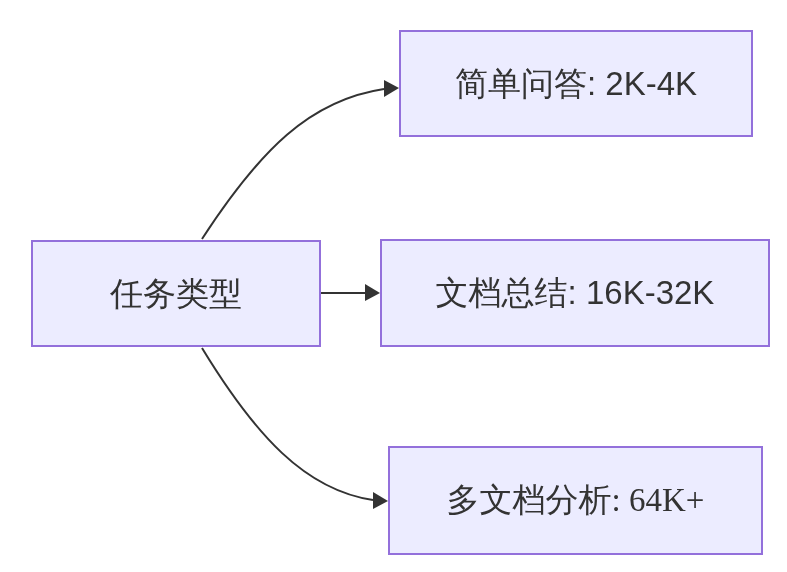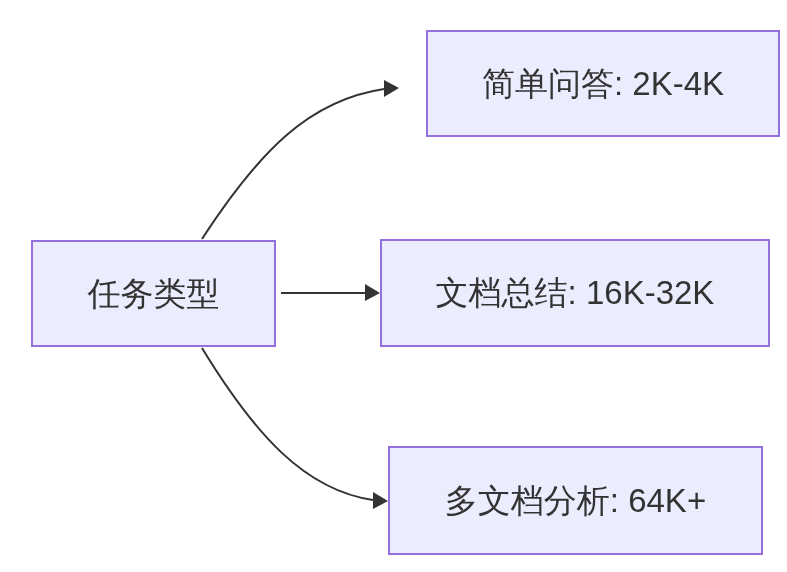--- a/index.html
+++ b/index.html
@@ -30,24 +30,24 @@
     border: 2px solid #9370DB;
     color: #333333;
     display: flex;
     align-items: center;
     justify-content: center;
     font-size: 33px;
     line-height: 1.2;
     white-space: nowrap;
     text-align: center;
   }
-  .node-root   { left: 31px;  top: 240px; width: 245px; height: 107px; }
-  .node-top    { left: 399px; top: 30px;  width: 354px; height: 107px; margin-left: 27px; }
+  .node-root   { left: 31px;  top: 240px; width: 290px; height: 107px; }
+  .node-top    { left: 399px; top: 30px;  width: 354px; height: 107px; }
   .node-middle { left: 380px; top: 239px; width: 390px; height: 108px; text-align: center; }
-  .node-bottom { left: 388px; top: 446px; width: 375px; height: 109px; }
+  .node-bottom { left: 388px; top: 446px; width: 375px; height: 109px; font-family: Liberation Serif, serif; }
 </style>
 </head>
 <body>
 
 <div class="canvas">
 
   <svg class="edges-layer" viewBox="0 0 787 572" xmlns="http://www.w3.org/2000/svg">
 
     <path d="M 202 239 C 260 150, 310 100, 384 89" fill="none" stroke="#333333" stroke-width="2"></path>
     <polygon points="384,80 399,88 384,97" fill="#333333"></polygon>

